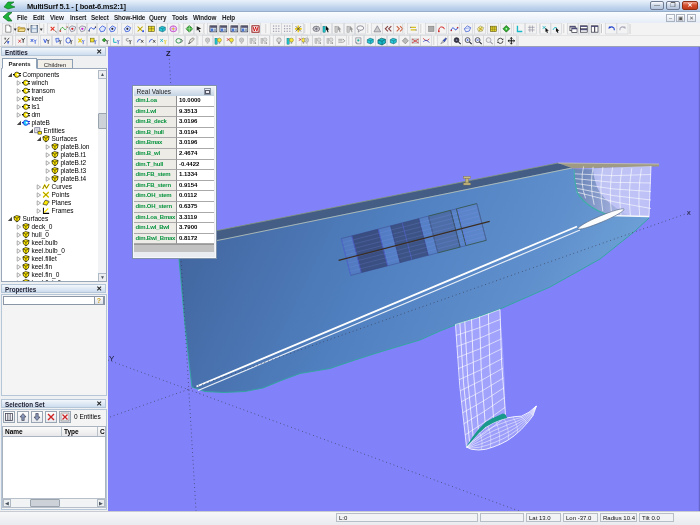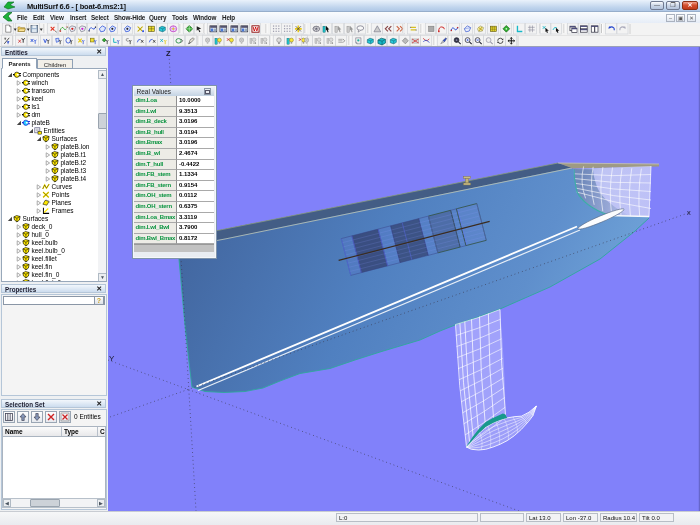--- a/index.html
+++ b/index.html
@@ -38,21 +38,21 @@
   #statusbar{left:0;top:511px;width:700px;height:14px;background:linear-gradient(#f6f7f8,#e8eaee);border-top:1px solid #c8ccd2;}
   .sfield{position:absolute;top:2px;height:9px;border:1px solid #b8bec6;background:#f2f3f5;font-size:6px;color:#111;line-height:8px;padding-left:2px;box-sizing:border-box;white-space:nowrap;}
 </style>
 </head>
 <body>
 
   <div class="abs" id="titlebar"></div>
   <svg class="abs" style="left:3px;top:1px" width="13" height="9" viewBox="0 0 13 9">
     <path d="M1,6 L5,1 L11,1 L7,4 L12,6 L5,8 Z" fill="#17b135" stroke="#0a6a1e" stroke-width="0.6"></path>
   </svg>
-  <div class="abs" id="titletext">MultiSurf 6.6 - [ boat-6.ms2:1]</div>
+  <div class="abs" id="titletext">MultiSurf 5.1 - [ boat-6.ms2:1]</div>
   <div class="abs winbtn" style="left:650px">
     <span>—</span>
   </div>
   <div class="abs winbtn" style="left:666px">
     <span>❐</span>
   </div>
   <div class="abs winbtn" id="btnclose" style="left:682px;width:16px">
     <span>✕</span>
   </div>
 

